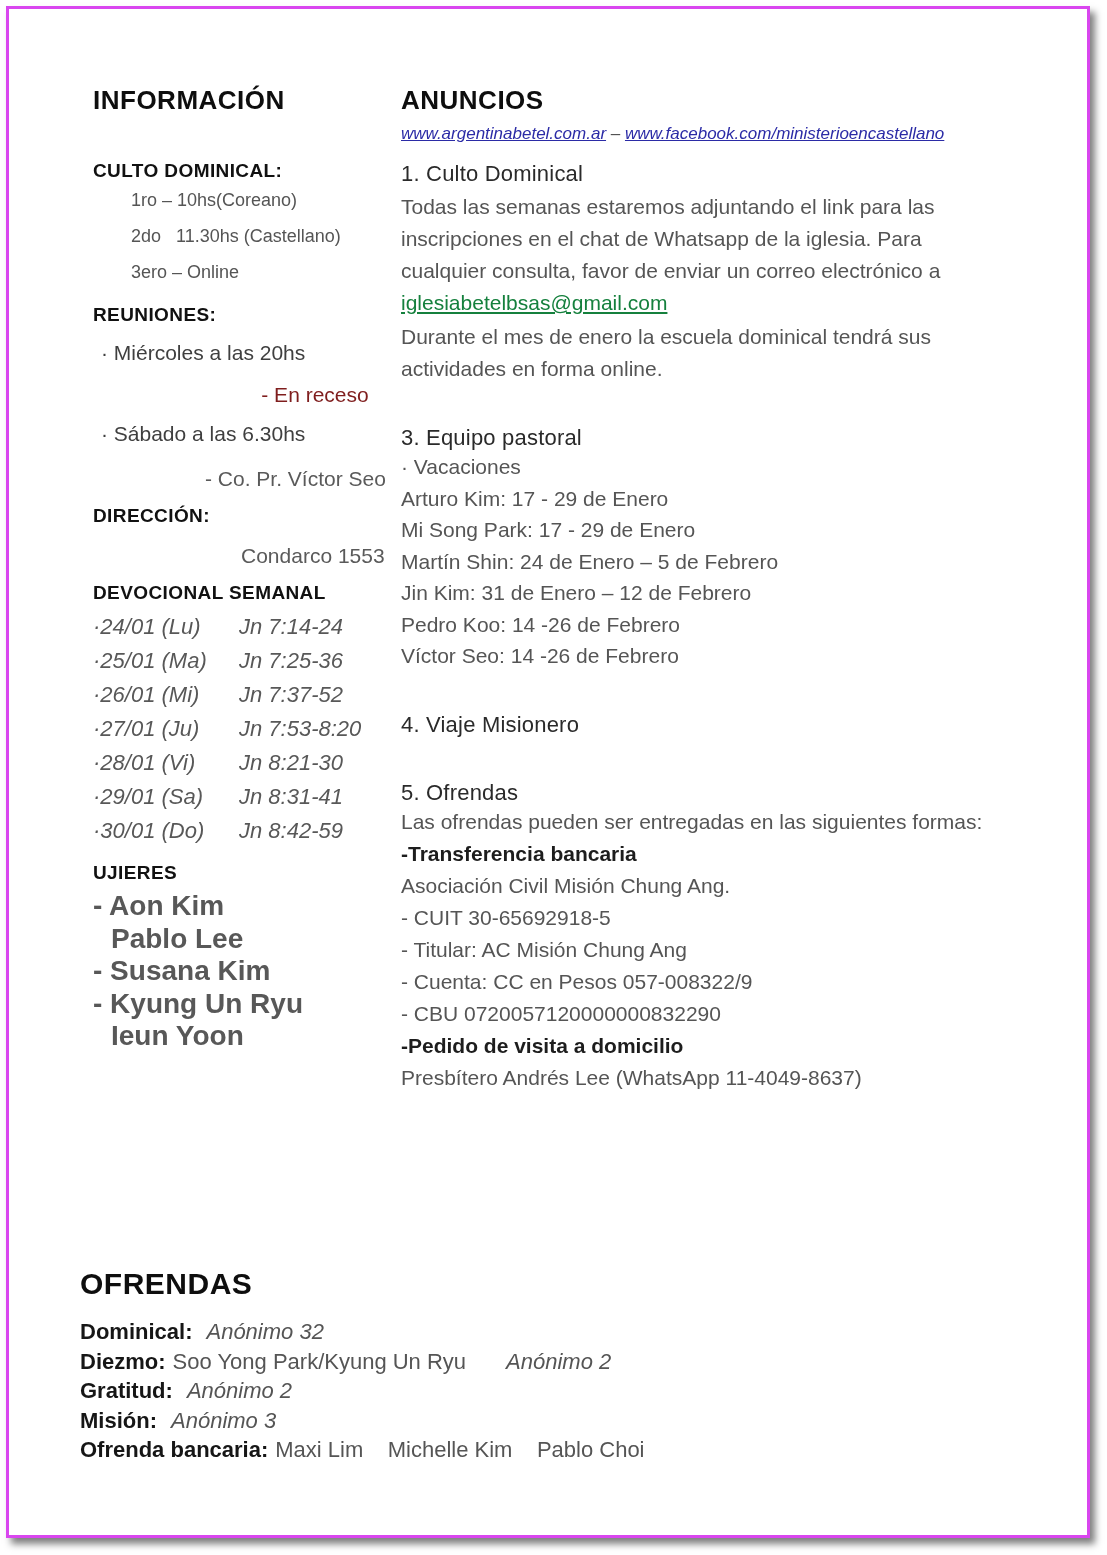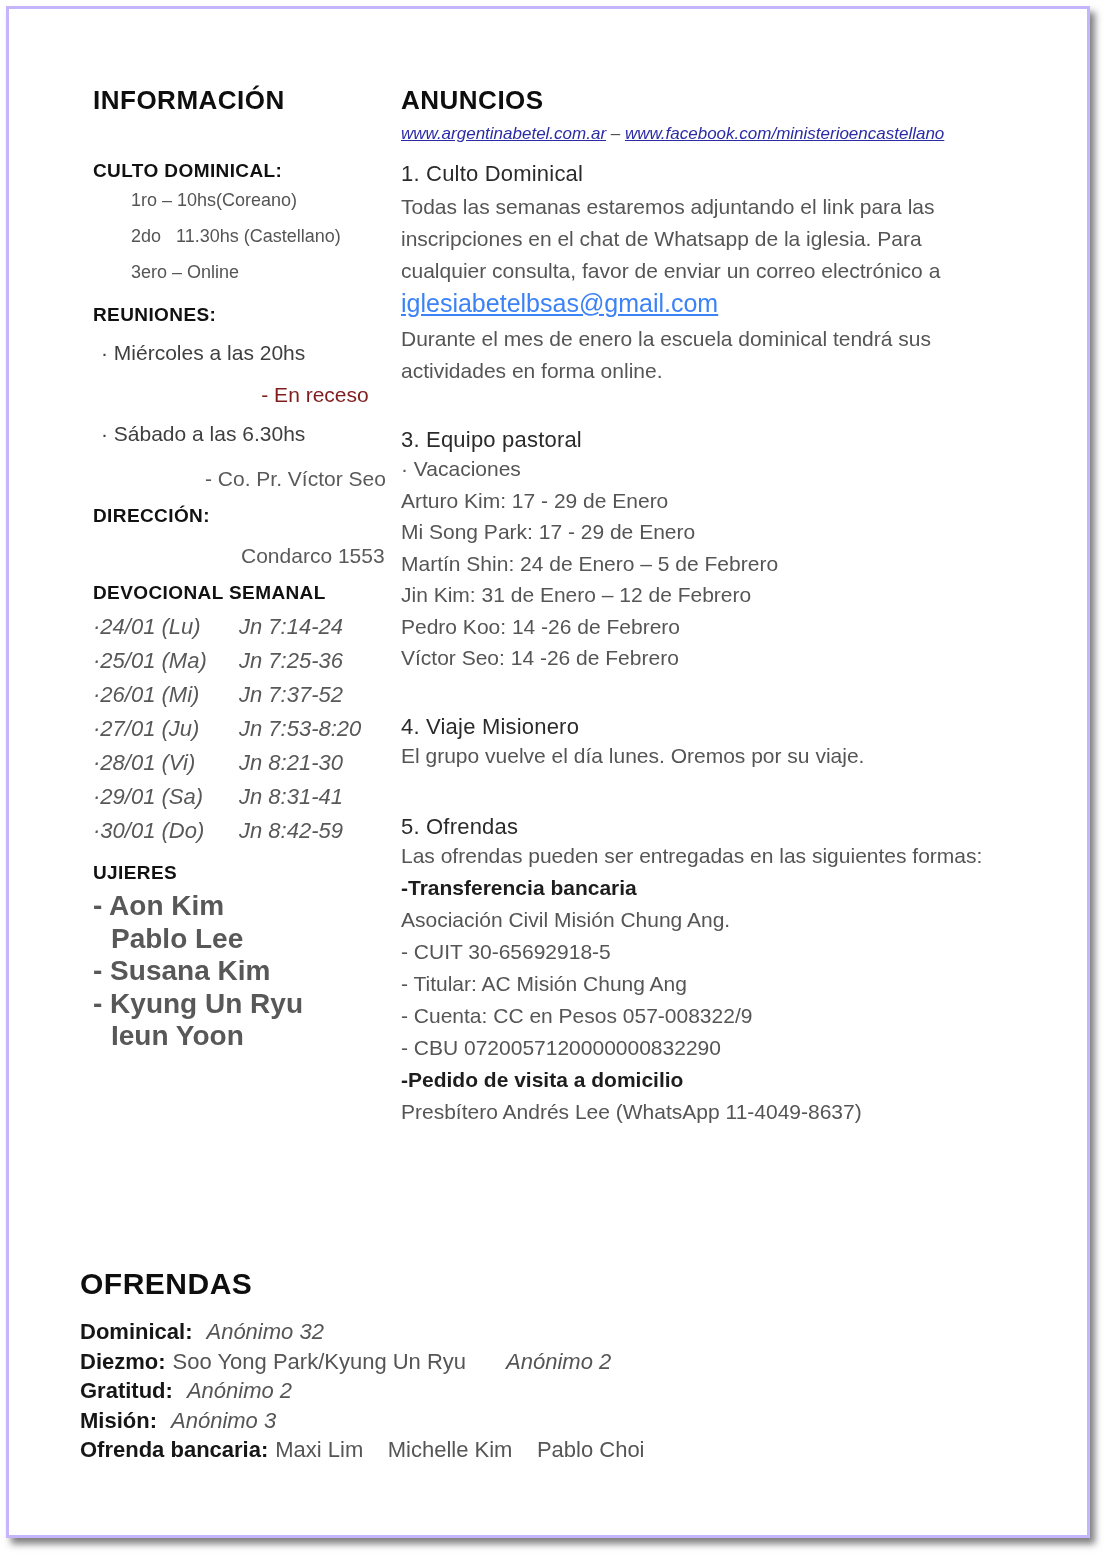--- a/index.html
+++ b/index.html
@@ -8,21 +8,21 @@
     width: 1107px; height: 1555px;
     position: relative;
     font-family: "Liberation Sans", sans-serif;
     color: #4e4e4e;
     overflow: hidden;
   }
   .page {
     position: absolute; left: 6px; top: 6px;
     width: 1084px; height: 1532px;
     background: #ffffff;
-    border: 3px solid #c4b5fd;
+    border: 3px solid #d946ef;
     box-shadow: 5px 6px 7px rgba(0,0,0,0.5);
   }
   .txt { white-space: pre-wrap; }
 
   
   .info-col { position: absolute; left: 84px; top: 76px; width: 330px; }
   .big-title {
     font-size: 26px; font-weight: bold; color: #0e0e0e; letter-spacing: 0.5px;
   }
   .sub-head {
@@ -49,21 +49,21 @@
   
   .anuncios-col { position: absolute; left: 392px; top: 76px; width: 594px; }
   .links-line { margin-top: 8px; font-size: 17px; font-style: italic; }
   .links-line a { color: #2b2ba6; text-decoration: underline; }
   .links-sep { color: #4e4e4e; text-decoration: none; font-style: normal; }
   .sec-title { font-size: 22px; color: #2a2a2a; letter-spacing: 0.2px; }
   .sec-body { font-size: 21px; line-height: 32px; color: #555; }
   .s1-title { margin-top: 17px; }
   .s1-body { margin-top: 4px; }
   .email-line { line-height: 32px; }
-  .email-line a { color: #3b82f6; text-decoration: underline; font-size: 25px; }
+  .email-line a { color: #15803d; text-decoration: underline; font-size: 21px; }
   .s2-title { margin-top: 38px; }
   .s3-title { margin-top: 40px; }
   .s3-lines .sec-body { line-height: 31.5px; }
   .s4-title { margin-top: 40px; }
   .s5-title { margin-top: 42px; }
   .bold-line { font-size: 21px; line-height: 32px; font-weight: bold; color: #1d1d1d; }
 
   
   .ofrendas-sec { position: absolute; left: 71px; top: 1258px; width: 960px; }
   .ofrendas-title { font-size: 30px; font-weight: bold; color: #0e0e0e; letter-spacing: 0.5px; }
@@ -160,21 +160,20 @@
       <div class="sec-body txt">· Vacaciones</div>
       <div class="sec-body txt">Arturo Kim: 17 - 29 de Enero</div>
       <div class="sec-body txt">Mi Song Park: 17 - 29 de Enero</div>
       <div class="sec-body txt">Martín Shin: 24 de Enero – 5 de Febrero</div>
       <div class="sec-body txt">Jin Kim: 31 de Enero – 12 de Febrero</div>
       <div class="sec-body txt">Pedro Koo: 14 -26 de Febrero</div>
       <div class="sec-body txt">Víctor Seo: 14 -26 de Febrero</div>
     </div>
 
     <div class="sec-title s4-title txt">4. Viaje Misionero</div>
-    <div class="sec-body txt">El grupo vuelve el día lunes. Oremos por su viaje.</div>
 
     <div class="sec-title s5-title txt">5. Ofrendas</div>
     <div class="sec-body txt">Las ofrendas pueden ser entregadas en las siguientes formas:</div>
     <div class="bold-line txt">-Transferencia bancaria</div>
     <div>
       <div class="sec-body txt">Asociación Civil Misión Chung Ang.</div>
       <div class="sec-body txt">- CUIT 30-65692918-5</div>
       <div class="sec-body txt">- Titular: AC Misión Chung Ang</div>
       <div class="sec-body txt">- Cuenta: CC en Pesos 057-008322/9</div>
       <div class="sec-body txt">- CBU 0720057120000000832290</div>

